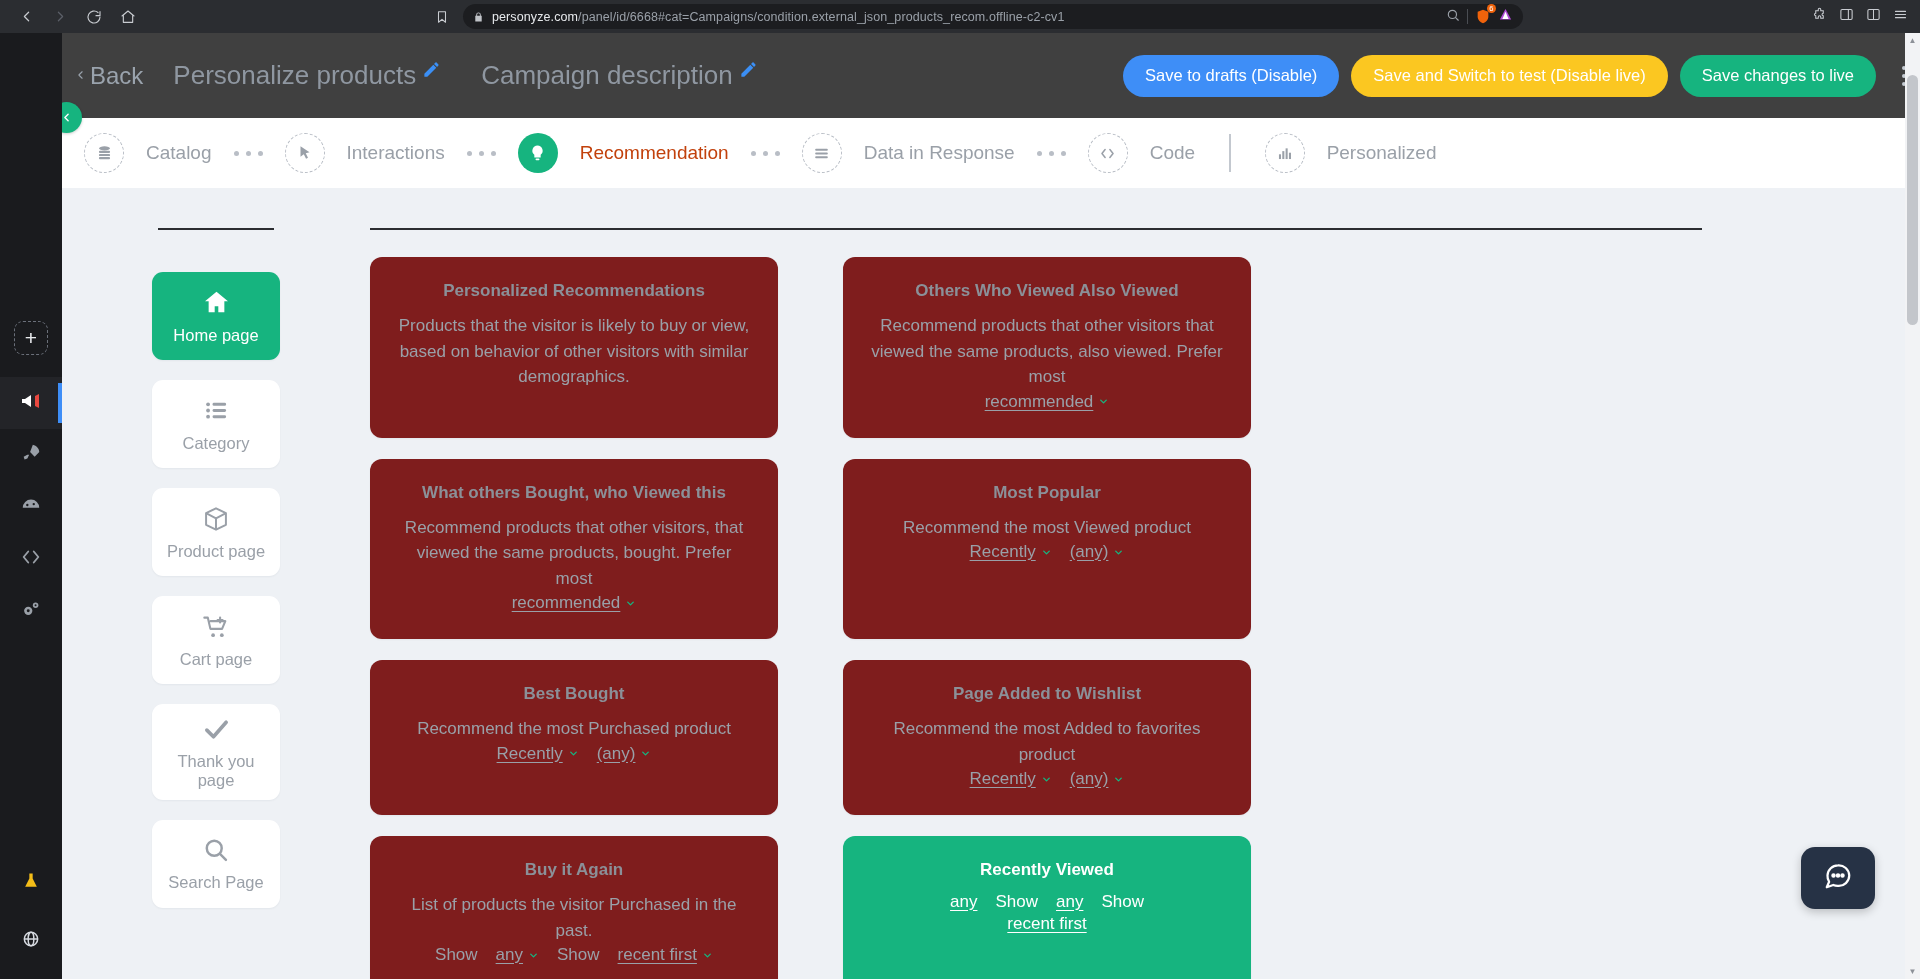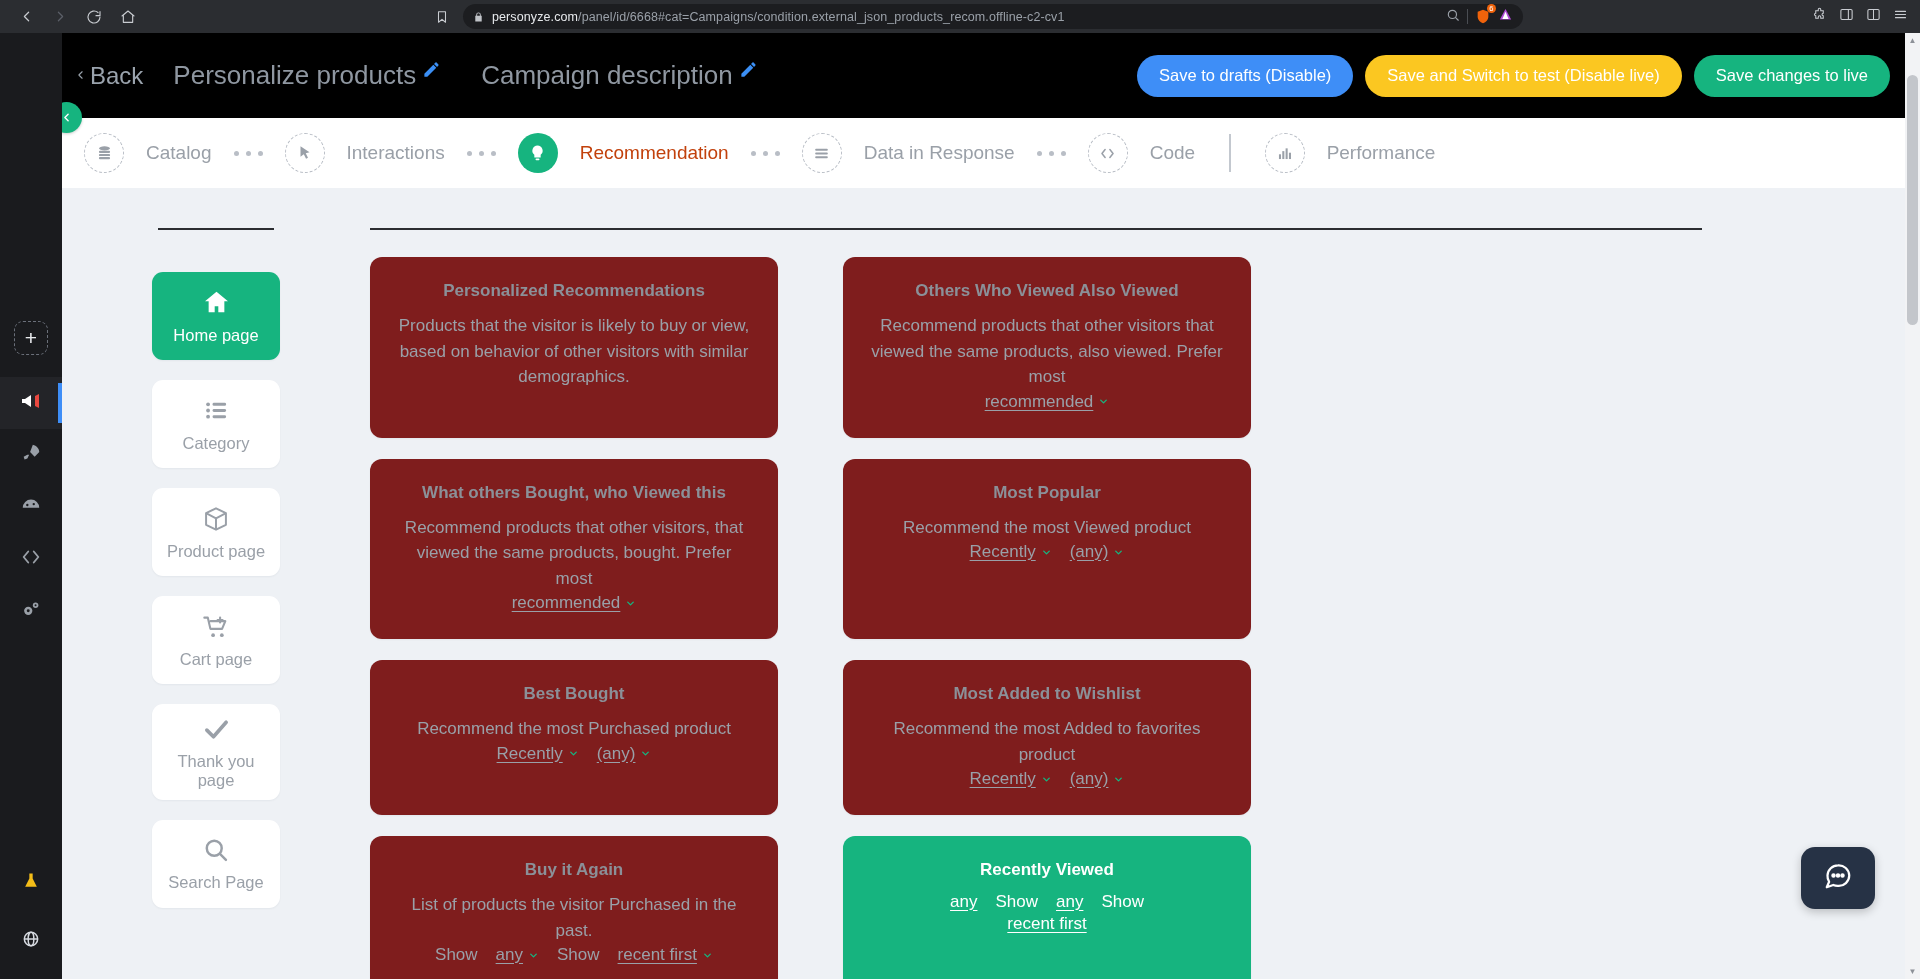--- a/index.html
+++ b/index.html
@@ -67,24 +67,25 @@
     background: #f0630b; color: #fff;
     font-size: 7.5px; line-height: 9px;
     border-radius: 5px; padding: 0 2.5px;
     font-family: "Liberation Sans", sans-serif;
   }
   #chrome-right { display: flex; align-items: center; gap: 12px; color:#c9ccd1; }
 
   
   #app-header {
     height: 85px;
-    background: #000000;
+    background: #404040;
     display: flex;
     align-items: center;
     padding-left: 10px;
+    padding-right: 14px;
     position: relative;
   }
   #logo {
     width: 42px; height: 42px;
     background: #ffffff;
     border-radius: 12px;
     display: flex; align-items: center; justify-content: center;
     flex: 0 0 auto;
     margin-right: 22px;
   }
@@ -662,21 +663,21 @@
 
   <div class="step">
     <div class="step-circle">
       <svg width="19" height="19" viewBox="0 0 24 24" fill="currentColor">
           <rect x="5" y="13" width="2.6" height="6"></rect>
           <rect x="9.2" y="9" width="2.6" height="10"></rect>
           <rect x="13.4" y="5.5" width="2.6" height="13.5"></rect>
           <rect x="17.6" y="11" width="2.6" height="8"></rect>
         </svg>
     </div>
-    <span class="step-label">Performance</span>
+    <span class="step-label">Personalized</span>
   </div>
 </div>
 
 <div id="main">
 
   <div id="page-col">
     <div class="rule"></div>
 
     <div class="page-btn active">
       <span class="pico">
@@ -825,21 +826,21 @@
             <span class="chev">
               <svg width="11" height="11" viewBox="0 0 24 24" fill="none" stroke="currentColor" stroke-width="3" stroke-linecap="round" stroke-linejoin="round">
                   <polyline points="6 9 12 15 18 9"></polyline>
                 </svg>
             </span>
           </span>
         </div>
       </div>
 
       <div class="rcard">
-        <div class="rtitle">Most Added to Wishlist</div>
+        <div class="rtitle">Page Added to Wishlist</div>
         <div class="rdesc">Recommend the most Added to favorites product</div>
         <div class="ctl-row">
           <span class="ddl">
             <span>Recently</span>
             <span class="chev">
               <svg width="11" height="11" viewBox="0 0 24 24" fill="none" stroke="currentColor" stroke-width="3" stroke-linecap="round" stroke-linejoin="round">
                   <polyline points="6 9 12 15 18 9"></polyline>
                 </svg>
             </span>
           </span>

